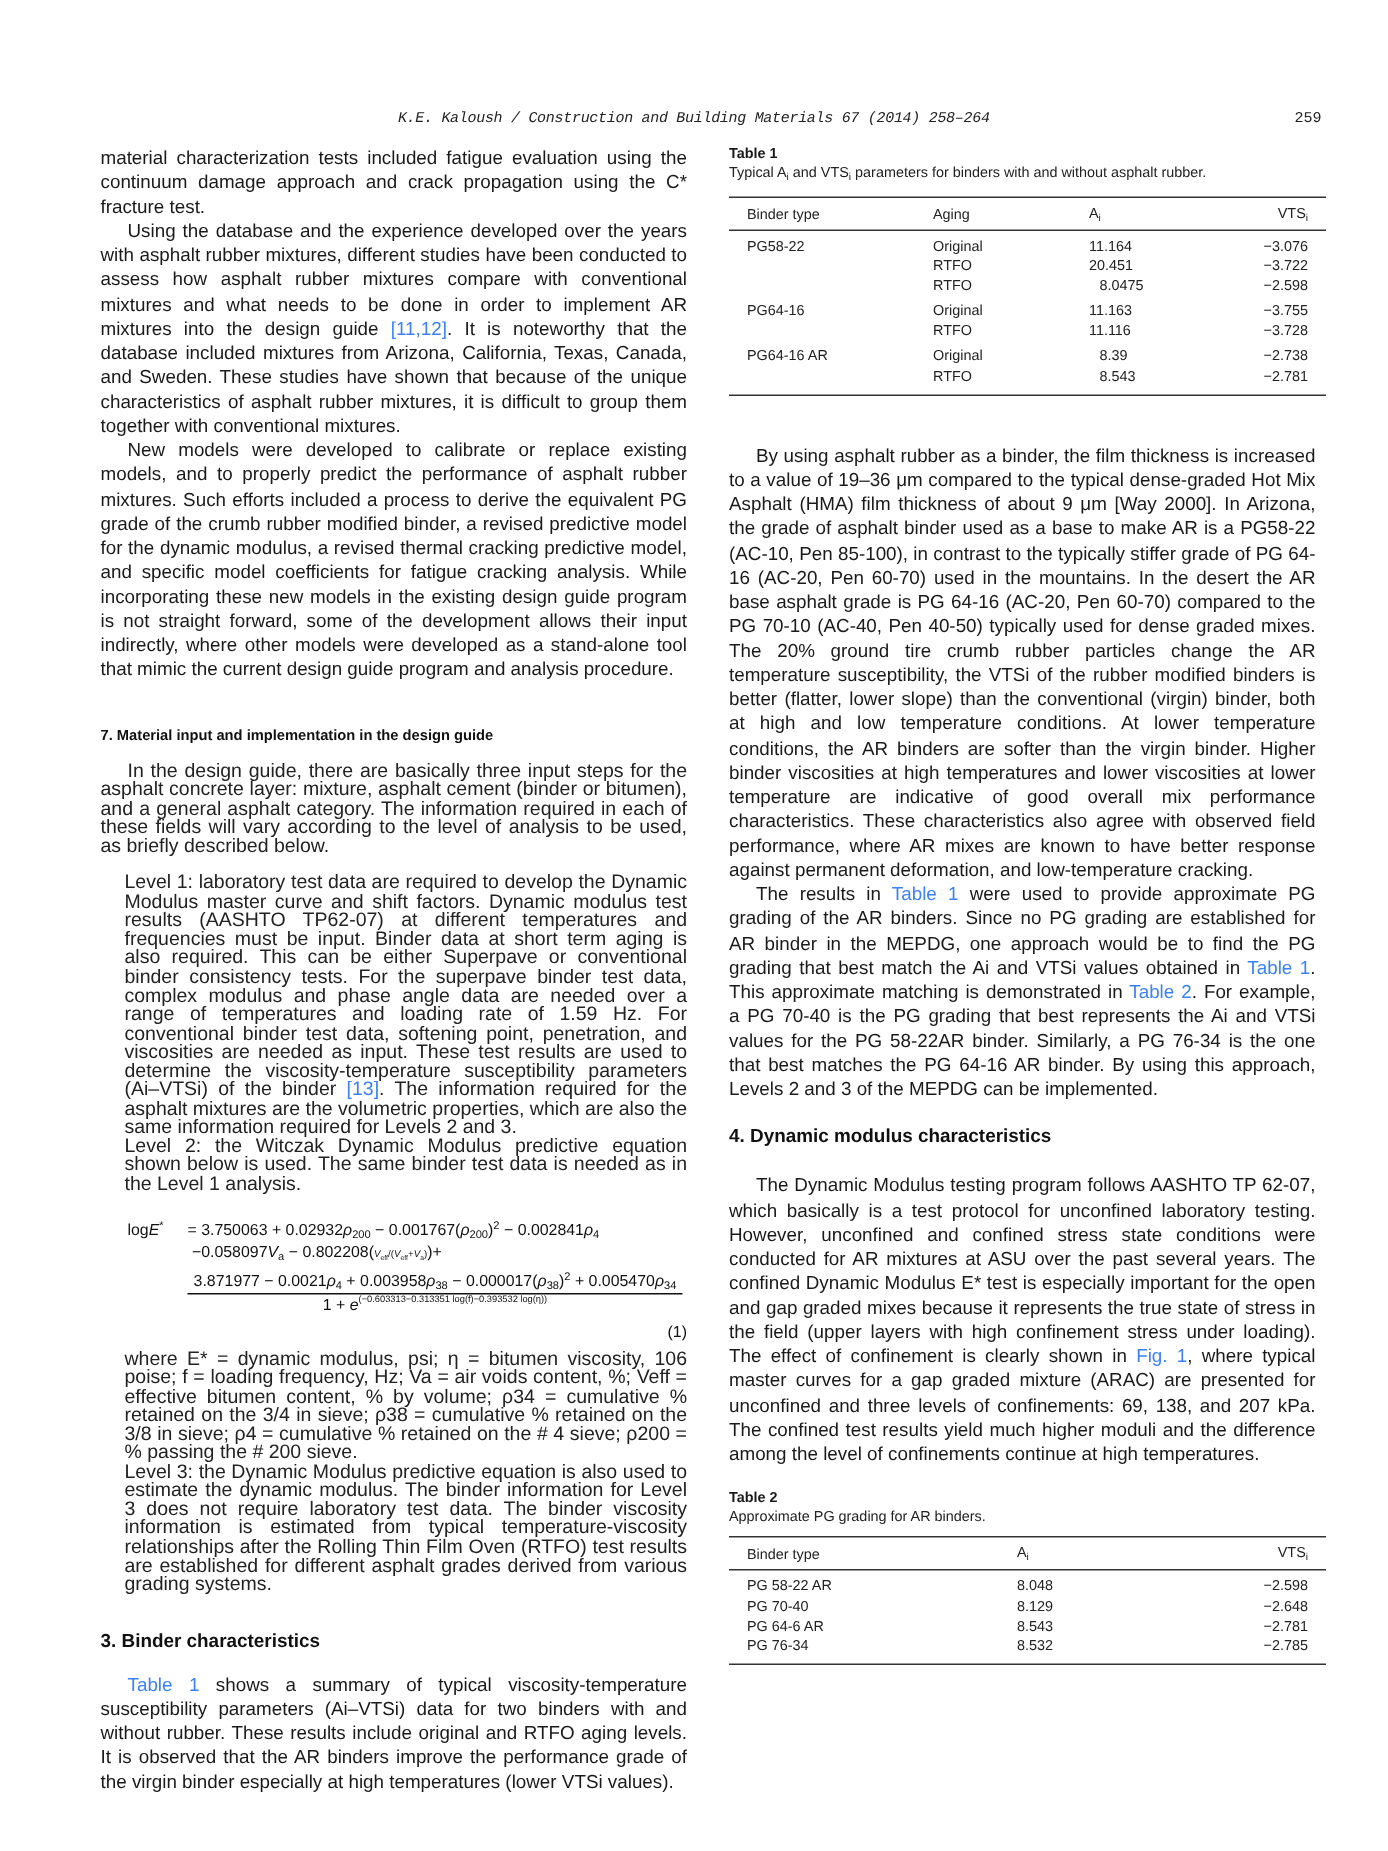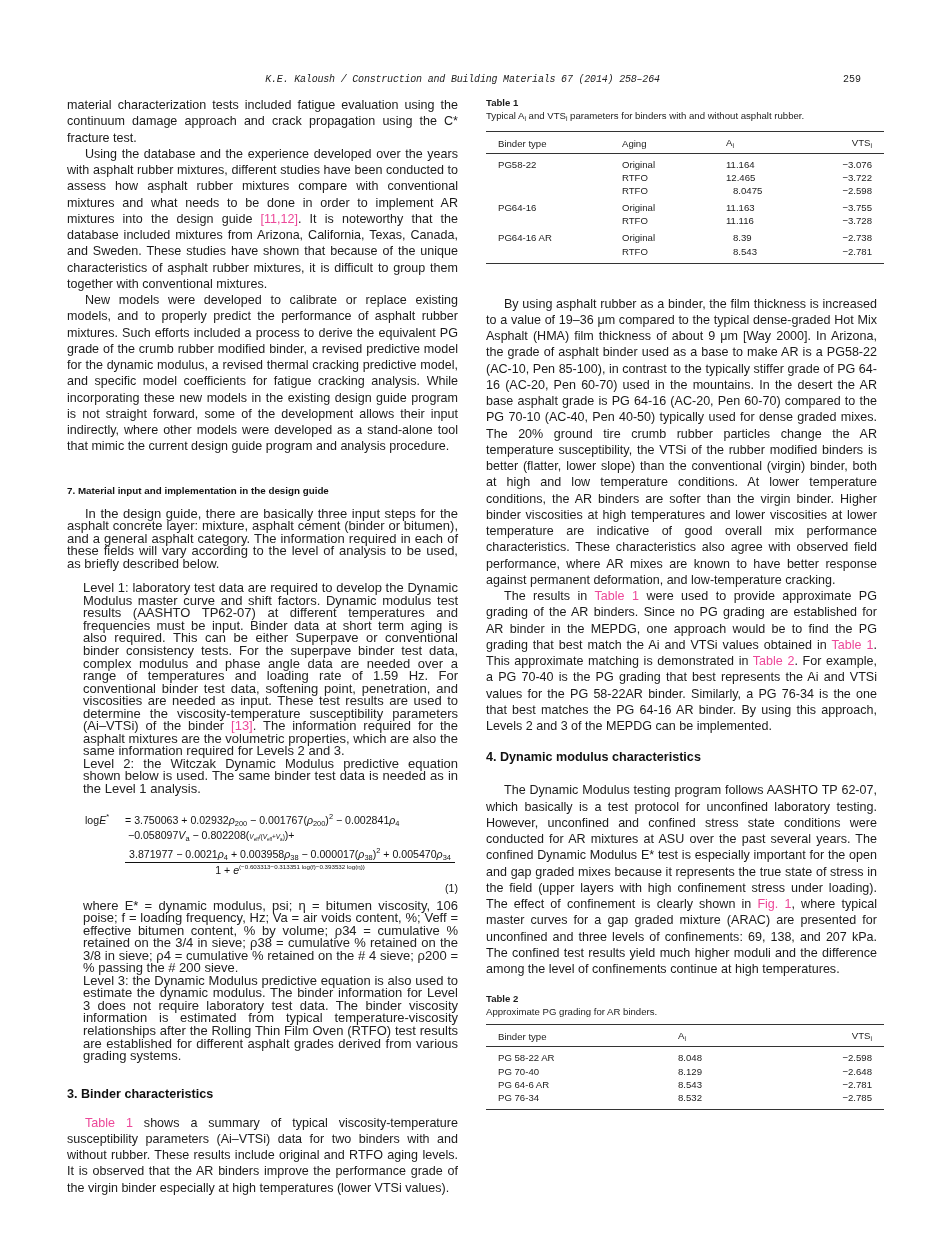--- a/index.html
+++ b/index.html
@@ -7,21 +7,21 @@
     width: 925px; height: 1234px; position: relative; overflow: hidden;
     color: #1a1a1a;
     font-family: "DejaVu Sans", sans-serif;
   }
   .running-head {
     position: absolute; top: 74px; left: 0; width: 925px; height: 16px;
     font-size: 10px; font-style: italic; color: #222;
     font-family: Liberation Mono, monospace;
   }
   .running-head .journal { position: absolute; left: 0; width: 925px; text-align: center; letter-spacing: -0.2px; }
-  .running-head .page-no { position: absolute; right: 64px; font-style: normal; }
+  .running-head .page-no { position: absolute; right: 44px; font-style: normal; }
 
   .col { position: absolute; width: 391px; }
   .col-left { left: 67px; top: 97px; }
   .col-right { left: 486px; top: 97px; }
 
   .body-text {
     font-family: "Liberation Sans", sans-serif;
     font-size: 12.55px; line-height: 16.25px; text-align: justify;
     margin: 0; color: #1a1a1a; hyphens: auto;
   }
@@ -32,21 +32,21 @@
   }
   .small-text.indent { text-indent: 18px; }
   .small-text.level { padding-left: 16px; }
 
   .sec-head {
     font-family: "Liberation Sans", sans-serif;
     font-weight: bold; font-size: 12.6px; margin: 0; color: #111;
   }
   .sec-head.small { font-size: 9.8px; }
 
-  .link { color: #ec4899; }
+  .link { color: #3b82f6; }
 
   .table-block { font-family: "Liberation Sans", sans-serif; }
   .table-title { font-weight: bold; font-size: 9.6px; line-height: 12px; }
   .table-caption { font-size: 9.6px; line-height: 13px; color: #222; }
   table.data {
     border-collapse: collapse; width: 398px; font-size: 9.6px; color: #222;
     font-family: "Liberation Sans", sans-serif;
   }
   table.data thead th {
     font-weight: normal; text-align: left; padding: 5px 0 4px 0;
@@ -133,21 +133,21 @@
       <tbody>
         <tr class="grp-first">
           <td style="padding-left:12px">PG58-22</td>
           <td>Original</td>
           <td>11.164</td>
           <td class="num-right" style="padding-right:12px">−3.076</td>
         </tr>
         <tr>
           <td style="padding-left:12px"></td>
           <td>RTFO</td>
-          <td>12.465</td>
+          <td>20.451</td>
           <td class="num-right" style="padding-right:12px">−3.722</td>
         </tr>
         <tr>
           <td style="padding-left:12px"></td>
           <td>RTFO</td>
           <td style="padding-left:7px">8.0475</td>
           <td class="num-right" style="padding-right:12px">−2.598</td>
         </tr>
         <tr class="grp-first">
           <td style="padding-left:12px">PG64-16</td>

